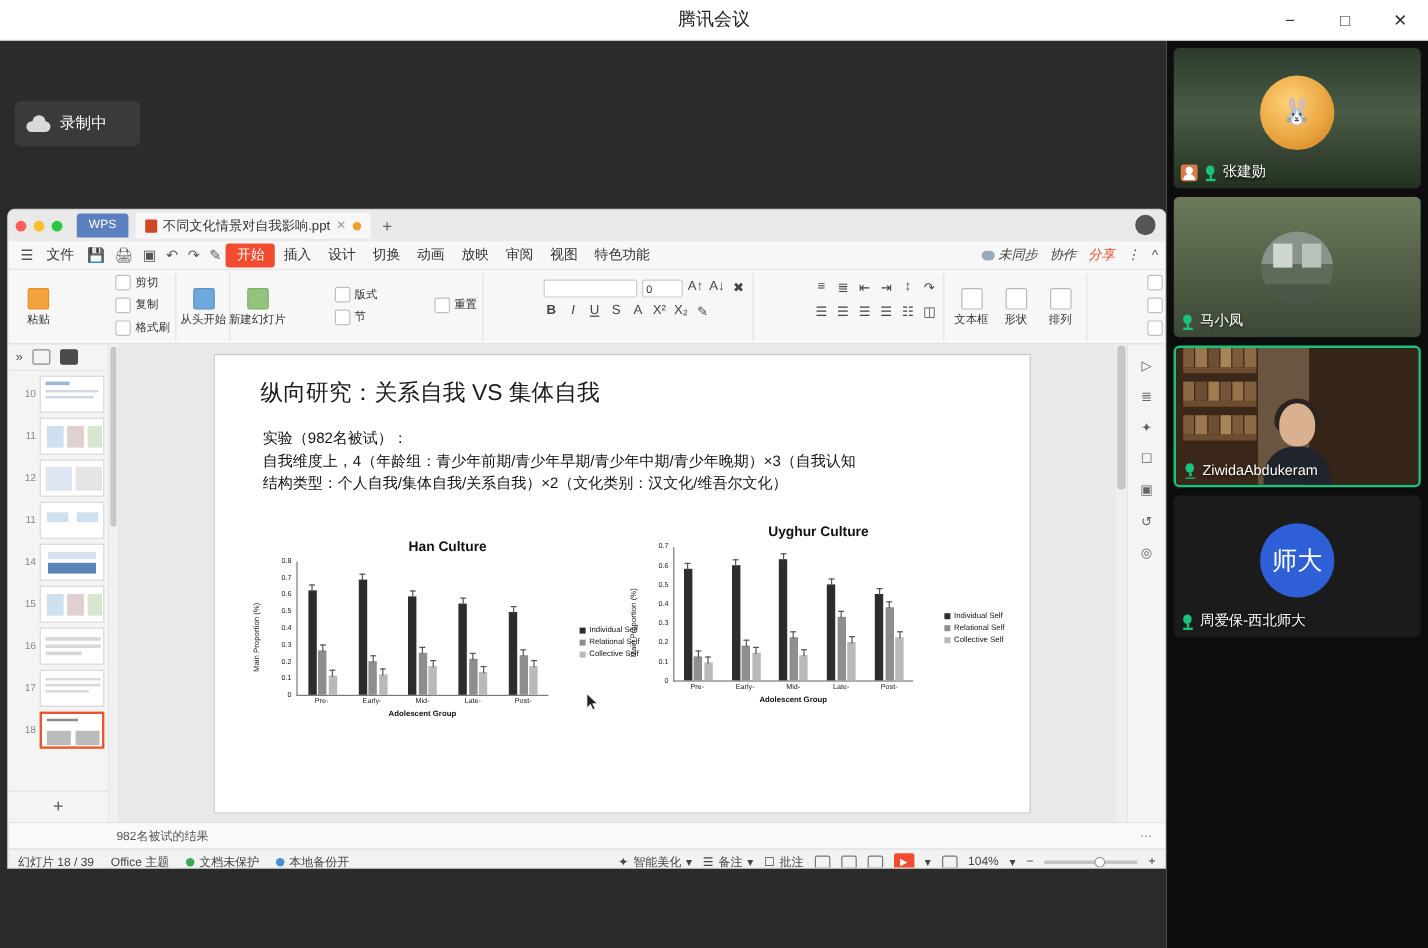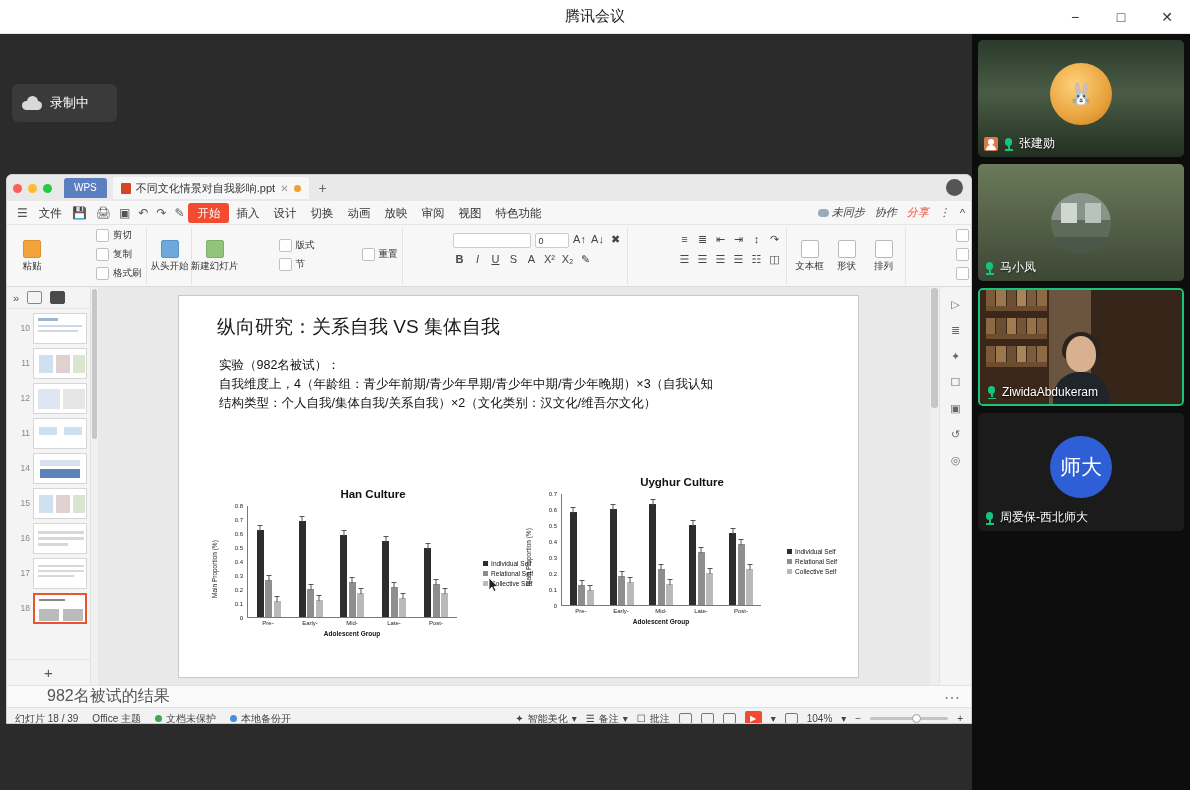--- a/index.html
+++ b/index.html
@@ -135,21 +135,21 @@
   .stage { flex: 1; background: #e9e9e9; position: relative; display: flex; align-items: center; justify-content: center; }
   .slide {
     width: 681px; height: 383px; background: #fff; border: 1px solid #c9c9c9;
     position: relative; overflow: hidden;
   }
   .slide-title { position: absolute; left: 38px; top: 18px; font-size: 19px; color: #1a1a1a; }
   .slide-body { position: absolute; left: 40px; top: 60px; font-size: 12.5px; color: #111; line-height: 1.55; }
 
   
   .chart-wrap { position: absolute; top: 142px; left: 20px; width: 640px; height: 200px; }
-  .chart { position: absolute; top: 0; margin-top: 38px; }
+  .chart { position: absolute; top: 0; }
   .chart.han { left: 14px; width: 320px; }
   .chart.uyghur { left: 328px; width: 310px; }
   .chart-title { text-align: center; font-size: 11.5px; font-weight: bold; color: #111; }
   .chart.han .chart-title { margin-top: 12px; }
   .plot { position: relative; height: 118px; margin-top: 6px; }
   .yaxis-label {
     position: absolute; left: -2px; top: 8px; height: 110px; width: 12px;
     writing-mode: vertical-rl; transform: rotate(180deg);
     font-size: 6.5px; color: #222; text-align: center;
   }
@@ -182,21 +182,21 @@
   .cursor svg { display: block; }
 
   .stage-right-rail {
     width: 32px; background: #f4f4f4; border-left: 1px solid #e2e2e2;
     display: flex; flex-direction: column; align-items: center; gap: 11px; padding-top: 10px;
   }
   .rail-ic { width: 15px; height: 15px; color: #666; font-size: 11px; display: flex; align-items: center; justify-content: center; }
   .stage-vscroll { position: absolute; right: 0; top: 0; width: 9px; height: 100%; background: #efefef; }
   .stage-vscroll .knob { width: 7px; margin: 1px; height: 120px; background: #c6c6c6; border-radius: 3px; }
 
-  .notes-bar { height: 22px; background: #fafafa; border-top: 1px solid #e2e2e2; font-size: 16px; color: #555; display: flex; align-items: flex-end; padding-left: 40px; position: relative; }
+  .notes-bar { height: 22px; background: #fafafa; border-top: 1px solid #e2e2e2; font-size: 10px; color: #555; display: flex; align-items: center; padding-left: 90px; position: relative; }
   .notes-bar .dots { position: absolute; right: 10px; color: #888; letter-spacing: 1px; }
 
   .status-bar {
     height: 22px; background: #f2f2f2; border-top: 1px solid #e0e0e0;
     display: flex; align-items: center; font-size: 10px; color: #444; gap: 14px; padding: 0 8px;
     position: relative;
   }
   .st-chip { display: flex; align-items: center; gap: 4px; }
   .st-dot-g { width: 7px; height: 7px; border-radius: 50%; background: #3aaa55; }
   .st-dot-b { width: 7px; height: 7px; border-radius: 50%; background: #4a8fd6; }

